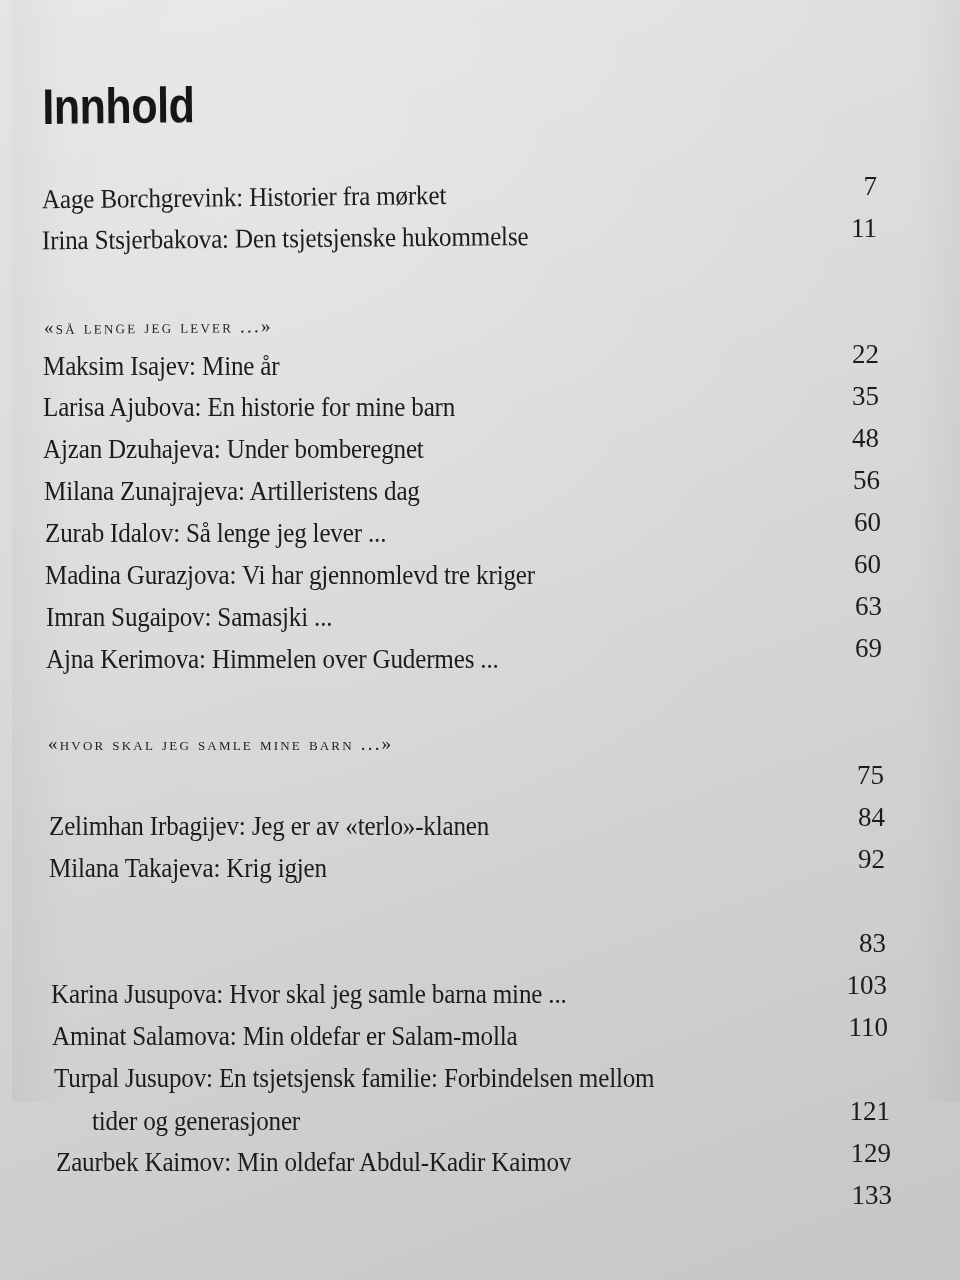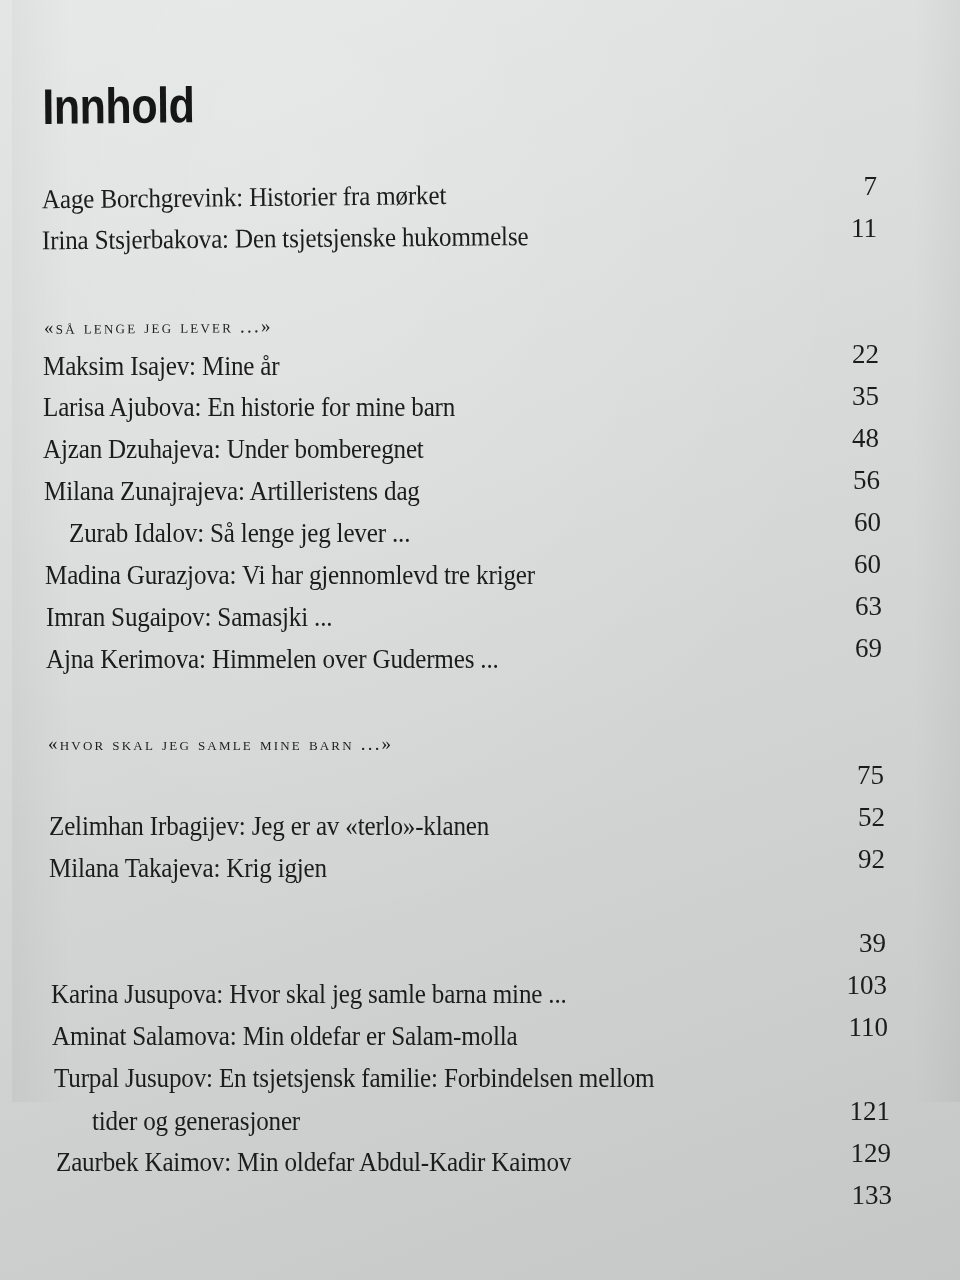--- a/index.html
+++ b/index.html
@@ -113,21 +113,21 @@
     <div class="row" style="left:31px; top:436px;">
       <span class="entry-text">Ajzan Dzuhajeva: Under bomberegnet</span>
     </div>
     <div class="page-num" style="left:797px; top:425px;">48</div>
 
     <div class="row" style="left:32px; top:478px;">
       <span class="entry-text">Milana Zunajrajeva: Artilleristens dag</span>
     </div>
     <div class="page-num" style="left:798px; top:467px;">56</div>
 
-    <div class="row" style="left:33px; top:520px;margin-left:24px;">
+    <div class="row" style="left:33px; top:520px;">
       <span class="entry-text">Zurab Idalov: Så lenge jeg lever ...</span>
     </div>
     <div class="page-num" style="left:799px; top:509px;">60</div>
 
     <div class="row" style="left:33px; top:562px;">
       <span class="entry-text">Madina Gurazjova: Vi har gjennomlevd tre kriger</span>
     </div>
     <div class="page-num" style="left:799px; top:551px;">60</div>
 
     <div class="row" style="left:34px; top:604px;">
@@ -140,28 +140,28 @@
     </div>
     <div class="page-num" style="left:800px; top:635px;">69</div>
 
     <div class="section-heading" style="left:36px; top:733px;">«HVOR SKAL JEG SAMLE MINE BARN ...»</div>
 
     <div class="page-num" style="left:802px; top:762px;">75</div>
 
     <div class="row" style="left:37px; top:813px;">
       <span class="entry-text">Zelimhan Irbagijev: Jeg er av «terlo»-klanen</span>
     </div>
-    <div class="page-num" style="left:803px; top:804px;">52</div>
+    <div class="page-num" style="left:803px; top:804px;">84</div>
 
     <div class="row" style="left:37px; top:855px;">
       <span class="entry-text">Milana Takajeva: Krig igjen</span>
     </div>
     <div class="page-num" style="left:803px; top:846px;">92</div>
 
-    <div class="page-num" style="left:804px; top:930px;">39</div>
+    <div class="page-num" style="left:804px; top:930px;">83</div>
 
     <div class="row" style="left:39px; top:981px;text-align:right;">
       <span class="entry-text">Karina Jusupova: Hvor skal jeg samle barna mine ...</span>
     </div>
     <div class="page-num" style="left:805px; top:972px;">103</div>
 
     <div class="row" style="left:40px; top:1023px;">
       <span class="entry-text">Aminat Salamova: Min oldefar er Salam-molla</span>
     </div>
     <div class="page-num" style="left:806px; top:1014px;">110</div>

